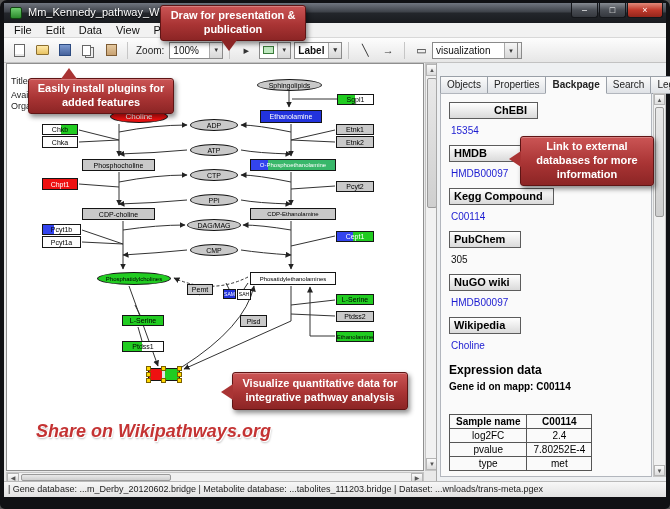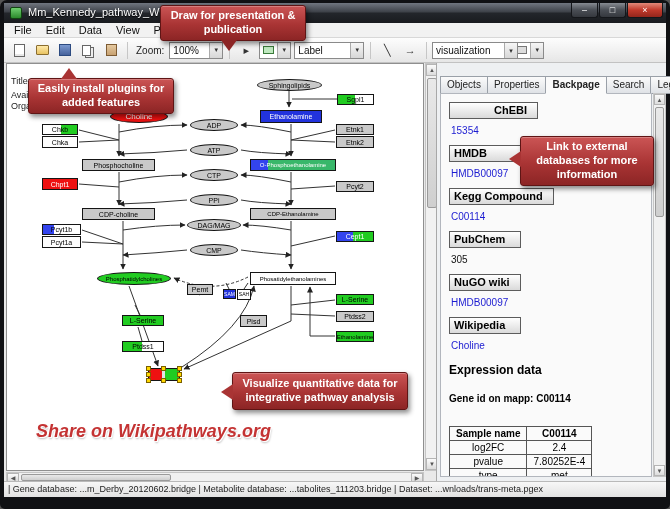--- a/index.html
+++ b/index.html
@@ -93,21 +93,21 @@
   .tab.active { background:#fafafa; border-bottom-color:#fafafa; font-weight:bold; position:relative; z-index:2; }
   .bp { position:absolute; left:3px; top:30px; width:212px; height:384px; background:#fafafa;
     border:1px solid #b2b6bd; padding:6px 8px; overflow:hidden; }
   .bp-header { display:inline-block; min-width:72px; border:1px solid #5c5c5c;
     background:linear-gradient(#ffffff,#dadada); font-weight:bold; font-size:11px; color:#000;
     padding:1px 10px 2px 4px; margin-top:9px; }
   .bp-header.first { margin-top:2px;padding-left:44px; }
   .bp-link { display:block; color:#1b1bd1; font-size:10px; margin:6px 0 0 2px; width:max-content; }
   .bp-value { display:block; color:#111; font-size:10px; margin:6px 0 0 2px; }
   .bp-exp { font-weight:bold; font-size:12px; color:#000; margin-top:12px; }
-  .bp-geneid { font-weight:bold; font-size:10px; color:#000; margin-top:16px; }
+  .bp-geneid { font-weight:bold; font-size:10px; color:#000; margin-top:4px; }
   .bp-table { border-collapse:collapse; margin-top:22px; }
   .bp-table td { border:1px solid #555; font-size:10px; padding:1px 6px; text-align:center; min-width:52px; color:#000; }
   .bp-table tr.hdr td { font-weight:bold; }
   .pscroll { left:216px; top:30px; width:13px; height:384px; }
   .pscroll .sarrow { left:0; width:11px; height:11px; }
   .pscroll .up { top:0; } .pscroll .down { bottom:0; }
   .pscroll .thumb { left:1px; top:13px; width:9px; height:110px; }
 
   
   .statusbar { position:absolute; left:0; top:478px; width:662px; height:16px;
@@ -188,21 +188,21 @@
         <span class="dd">▾</span>
       </div>
       <div class="sep"></div>
       <div class="tbtn">
           <span>▸</span>
         </div>
       <div class="combo" style="width:32px;">
         <span class="i-dn-template"></span>
         <span class="dd">▾</span>
       </div>
-      <div class="combo" style="width:70px;">
+      <div class="combo" style="width:48px;font-weight:bold;">
         <span>Label</span>
         <span class="dd">▾</span>
       </div>
       <div class="sep"></div>
       <div class="tbtn">
           <span>╲</span>
         </div>
       <div class="tbtn">
           <span>→</span>
         </div>

